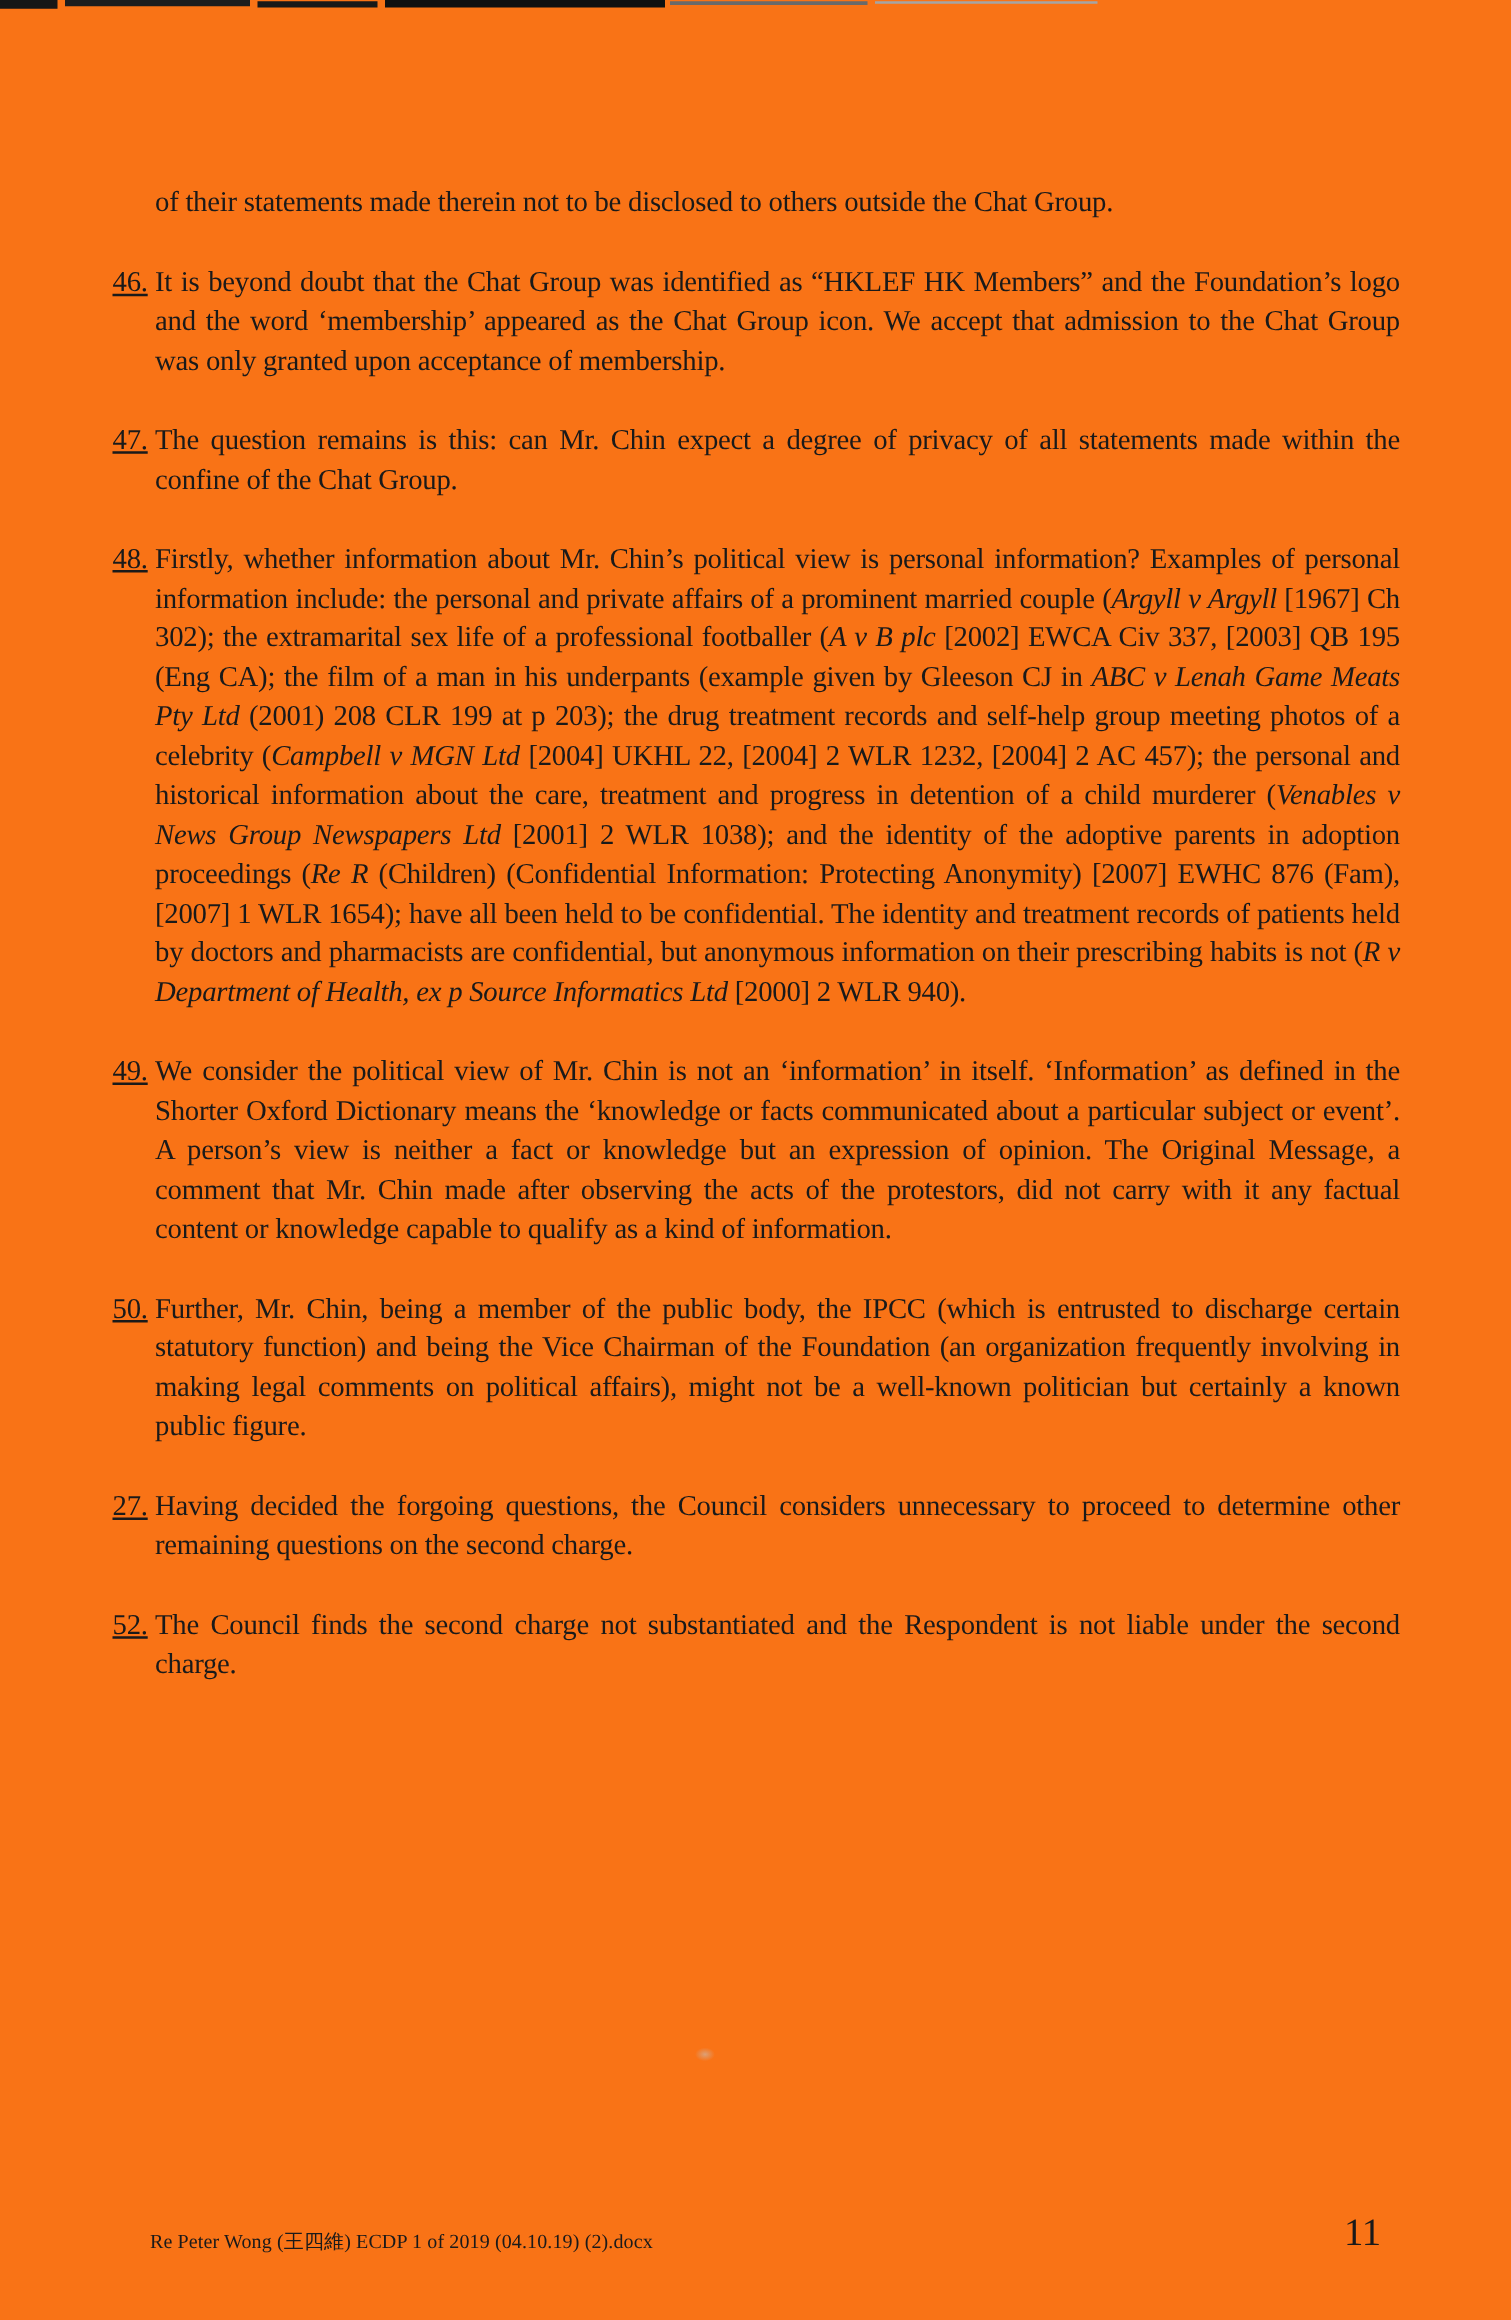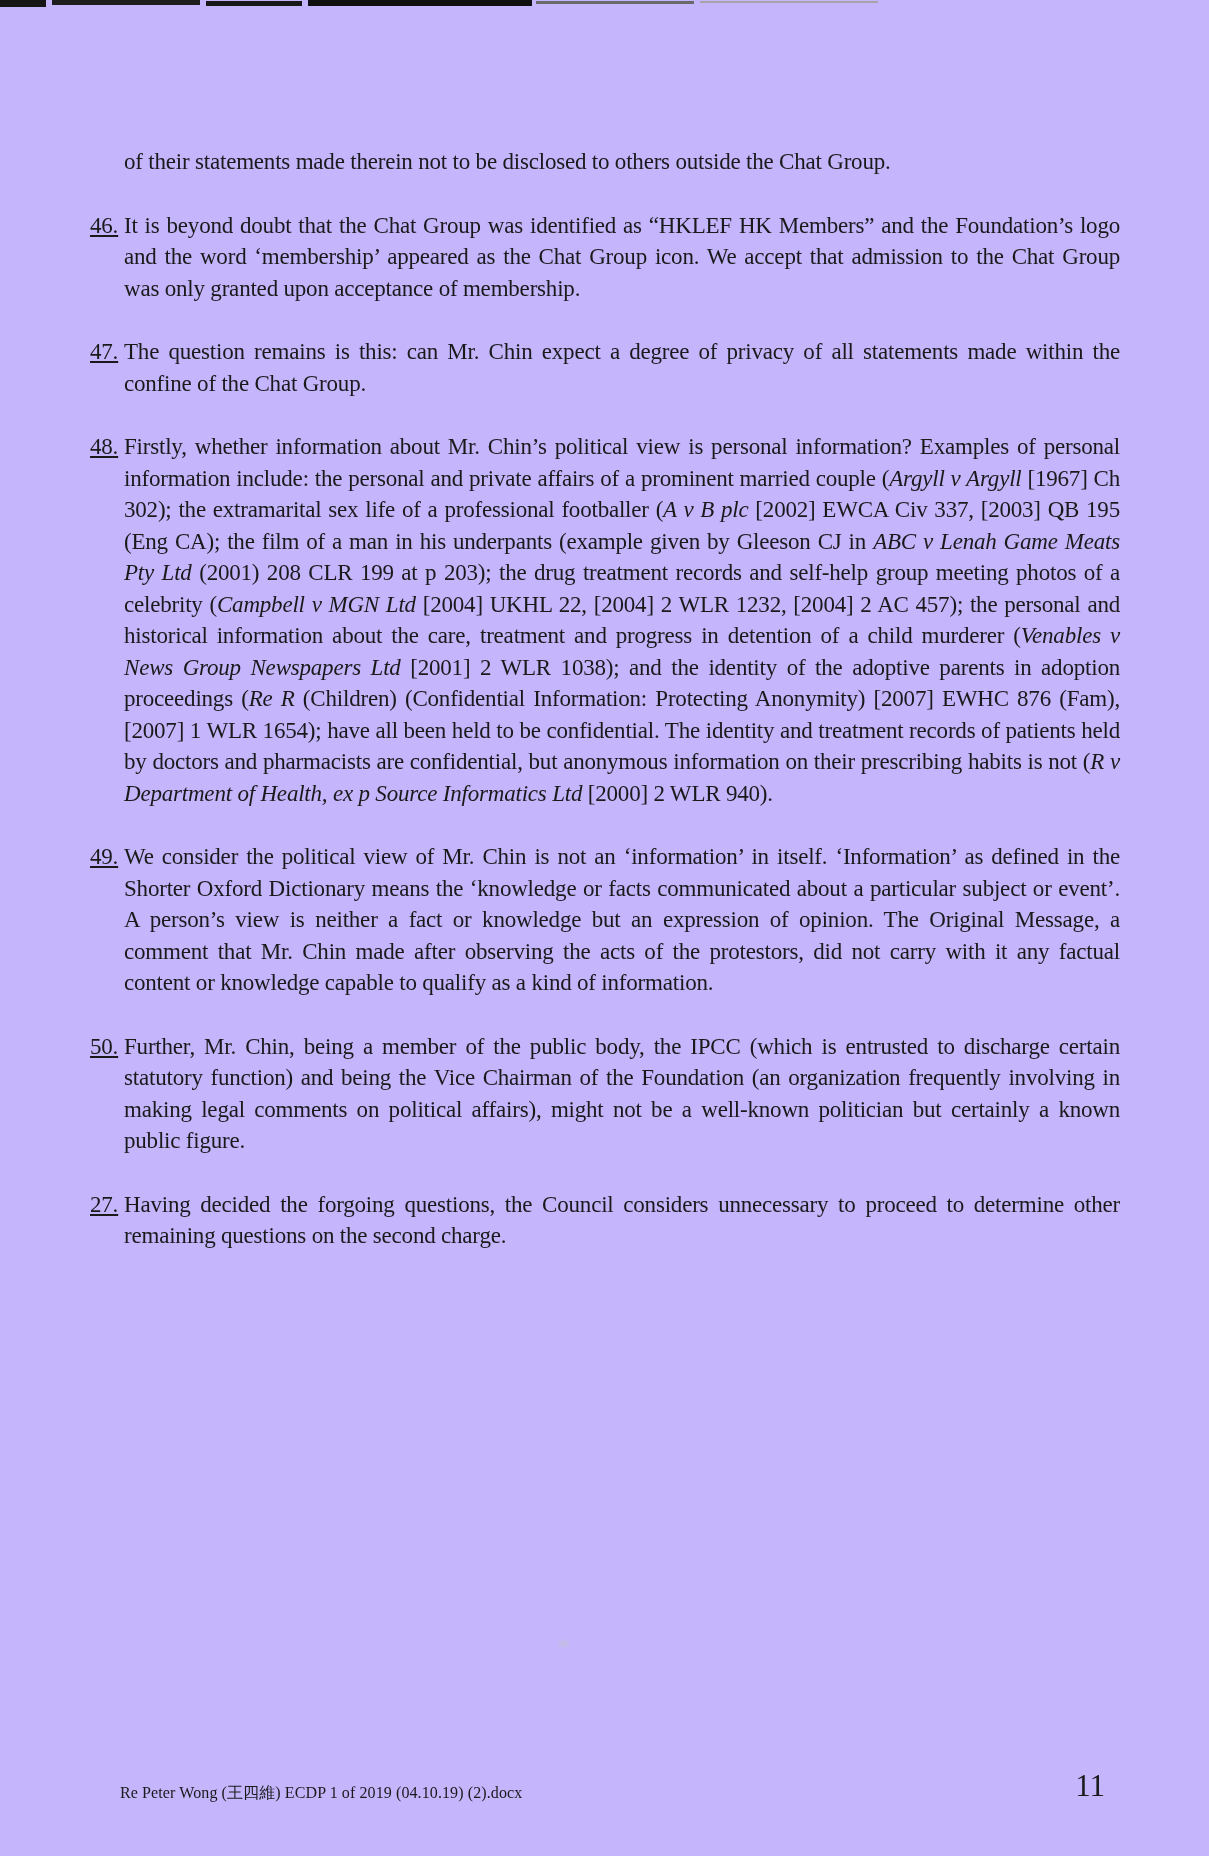--- a/index.html
+++ b/index.html
@@ -4,21 +4,21 @@
 <style>
   html, body {
     margin: 0;
     padding: 0;
     background: #ffffff;
   }
   .page {
     position: relative;
     width: 1209px;
     height: 1856px;
-    background: #c4b5fd;
+    background: #f97316;
     font-family: "Liberation Serif", "DejaVu Serif", serif;
     color: #1a1a1a;
     overflow: hidden;
   }
   
   .scan-bar {
     position: absolute;
     top: 0; left: 0;
     width: 100%; height: 12px;
   }
@@ -104,20 +104,21 @@
 
   <main class="content">
     <div id="paragraphs">
         <div class="para"><span>of their statements made therein not to be disclosed to others outside the Chat Group.</span></div>
         <div class="para"><span class="num">46.</span><span>It is beyond doubt that the Chat Group was identified as “HKLEF HK Members” and the Foundation’s logo and the word ‘membership’ appeared as the Chat Group icon. We accept that admission to the Chat Group was only granted upon acceptance of membership.</span></div>
         <div class="para"><span class="num">47.</span><span>The question remains is this: can Mr. Chin expect a degree of privacy of all statements made within the confine of the Chat Group.</span></div>
         <div class="para"><span class="num">48.</span><span>Firstly, whether information about Mr. Chin’s political view is personal information? Examples of personal information include: the personal and private affairs of a prominent married couple (<em>Argyll v Argyll</em> [1967] Ch 302); the extramarital sex life of a professional footballer (<em>A v B plc</em> [2002] EWCA Civ 337, [2003] QB 195 (Eng CA); the film of a man in his underpants (example given by Gleeson CJ in <em>ABC v Lenah Game Meats Pty Ltd</em> (2001) 208 CLR 199 at p 203); the drug treatment records and self-help group meeting photos of a celebrity (<em>Campbell v MGN Ltd</em> [2004] UKHL 22, [2004] 2 WLR 1232, [2004] 2 AC 457); the personal and historical information about the care, treatment and progress in detention of a child murderer (<em>Venables v News Group Newspapers Ltd</em> [2001] 2 WLR 1038); and the identity of the adoptive parents in adoption proceedings (<em>Re R</em> (Children) (Confidential Information: Protecting Anonymity) [2007] EWHC 876 (Fam), [2007] 1 WLR 1654); have all been held to be confidential. The identity and treatment records of patients held by doctors and pharmacists are confidential, but anonymous information on their prescribing habits is not (<em>R v Department of Health, ex p Source Informatics Ltd</em> [2000] 2 WLR 940).</span></div>
         <div class="para"><span class="num">49.</span><span>We consider the political view of Mr. Chin is not an ‘information’ in itself. ‘Information’ as defined in the Shorter Oxford Dictionary means the ‘knowledge or facts communicated about a particular subject or event’. A person’s view is neither a fact or knowledge but an expression of opinion. The Original Message, a comment that Mr. Chin made after observing the acts of the protestors, did not carry with it any factual content or knowledge capable to qualify as a kind of information.</span></div>
         <div class="para"><span class="num">50.</span><span>Further, Mr. Chin, being a member of the public body, the IPCC (which is entrusted to discharge certain statutory function) and being the Vice Chairman of the Foundation (an organization frequently involving in making legal comments on political affairs), might not be a well-known politician but certainly a known public figure.</span></div>
         <div class="para"><span class="num">27.</span><span>Having decided the forgoing questions, the Council considers unnecessary to proceed to determine other remaining questions on the second charge.</span></div>
+        <div class="para"><span class="num">52.</span><span>The Council finds the second charge not substantiated and the Respondent is not liable under the second charge.</span></div>
       </div>
   </main>
 
   <div class="smudge"></div>
 
   <footer class="footer">
     <span class="footer-ref">Re Peter Wong (王四維) ECDP 1 of 2019 (04.10.19) (2).docx</span>
     <span class="page-num">11</span>
   </footer>
 

